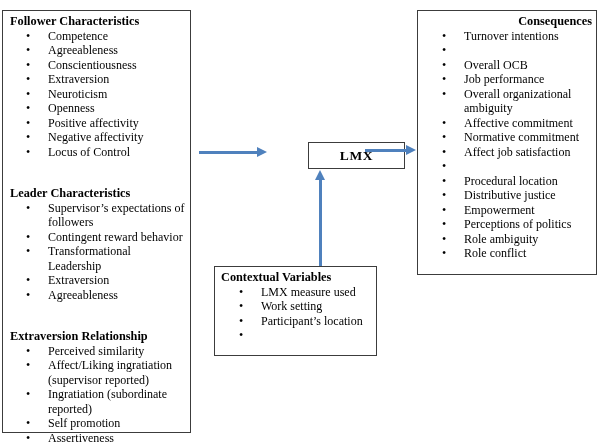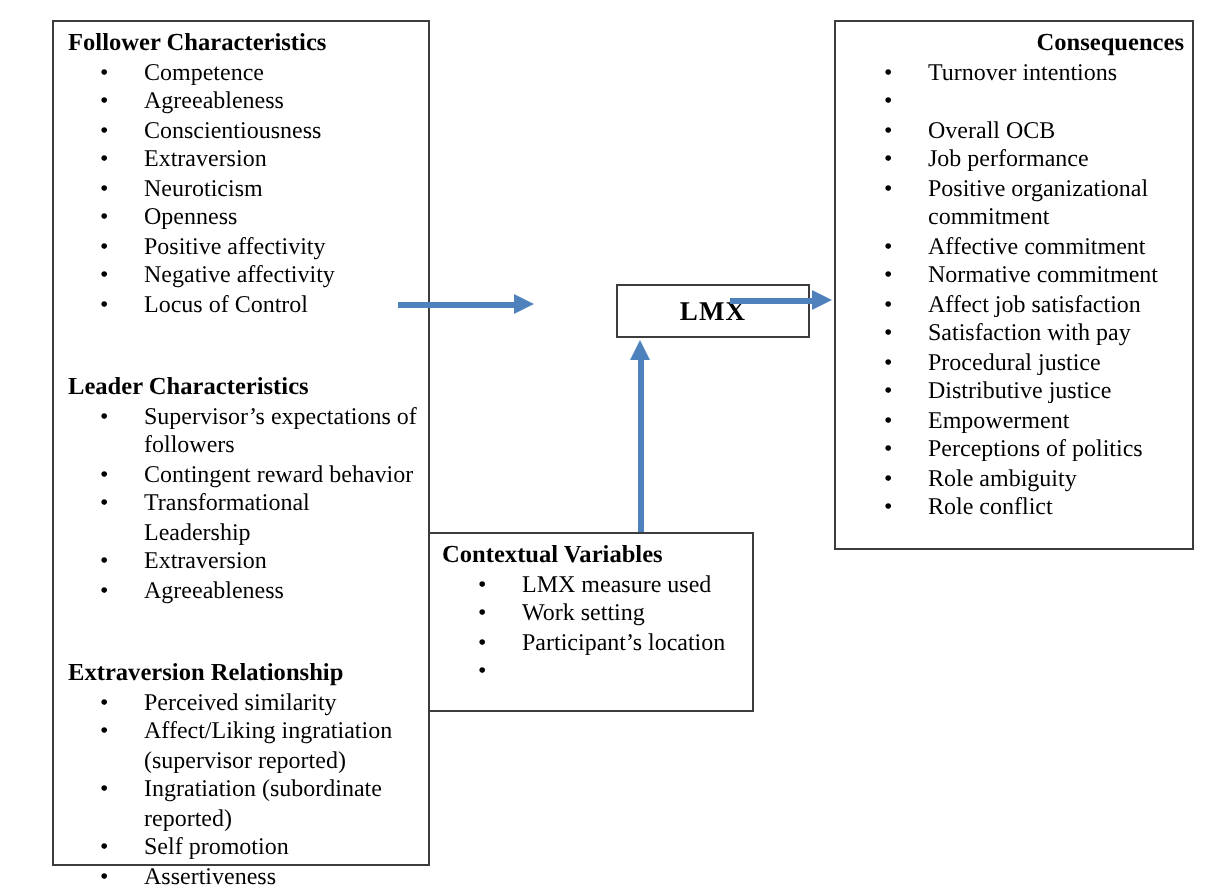--- a/index.html
+++ b/index.html
@@ -8,21 +8,21 @@
     width:613px; height:444px;
     font-family:"Liberation Serif","DejaVu Serif",serif;
     color:#000;
   }
   .canvas { position:relative; width:613px; height:444px; background:#fff; overflow:hidden; }
 
   .box {
     position:absolute; background:#fff;
     border:1.5px solid var(--border,#3c3c3c);
   }
-  .left-box    { left:26px;  top:10px;  width:189px; height:423px; padding:3px 4px 0 7px; }
+  .left-box    { left:2px;  top:10px;  width:189px; height:423px; padding:3px 4px 0 7px; }
   .right-box   { left:417px; top:10px;  width:180px; height:265px; padding:3px 4px 0 6px; }
   .context-box { left:214px; top:266px; width:163px; height:90px;  padding:3px 4px 0 6px; }
   .lmx-box {
     left:268px; top:142px; width:97px; height:27px;
     display:flex; align-items:center; justify-content:center;
     font-weight:bold; font-size:13.5px; letter-spacing:0.6px;margin-left:40px;
   }
 
   .sec-title { font-weight:bold; font-size:12.3px; line-height:14.5px; }
   .sec-title.center { text-align:right; }
@@ -181,41 +181,40 @@
         <li>
           <span class="bullet">•</span>
           <span class="item-text">Overall OCB</span>
         </li>
         <li>
           <span class="bullet">•</span>
           <span class="item-text">Job performance</span>
         </li>
         <li>
           <span class="bullet">•</span>
-          <span class="item-text">Positive organizational commitment</span>
+          <span class="item-text">Overall organizational ambiguity</span>
         </li>
         <li>
           <span class="bullet">•</span>
           <span class="item-text">Affective commitment</span>
         </li>
         <li>
           <span class="bullet">•</span>
           <span class="item-text">Normative commitment</span>
         </li>
         <li>
           <span class="bullet">•</span>
           <span class="item-text">Affect job satisfaction</span>
         </li>
         <li>
           <span class="bullet">•</span>
-          <span class="item-text">Satisfaction with pay</span>
-        </li>
-        <li>
-          <span class="bullet">•</span>
-          <span class="item-text">Procedural justice</span>
+        </li>
+        <li>
+          <span class="bullet">•</span>
+          <span class="item-text">Procedural location</span>
         </li>
         <li>
           <span class="bullet">•</span>
           <span class="item-text">Distributive justice</span>
         </li>
         <li>
           <span class="bullet">•</span>
           <span class="item-text">Empowerment</span>
         </li>
         <li>

